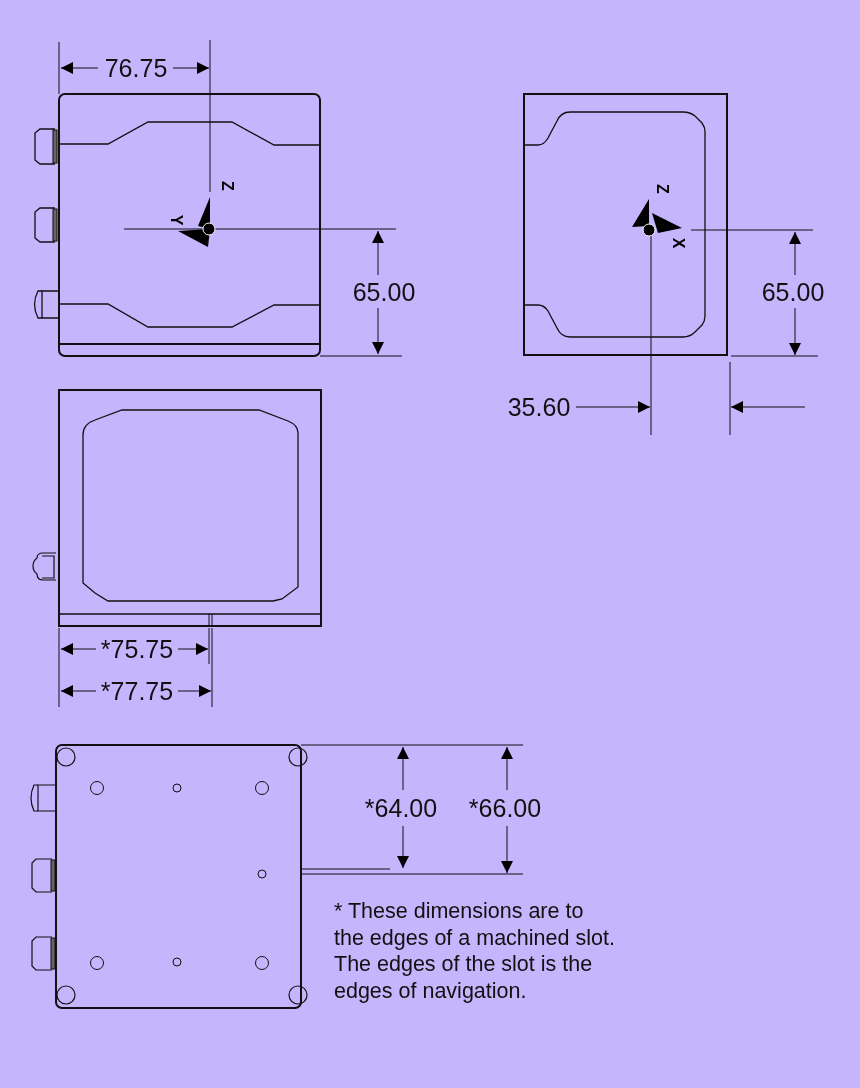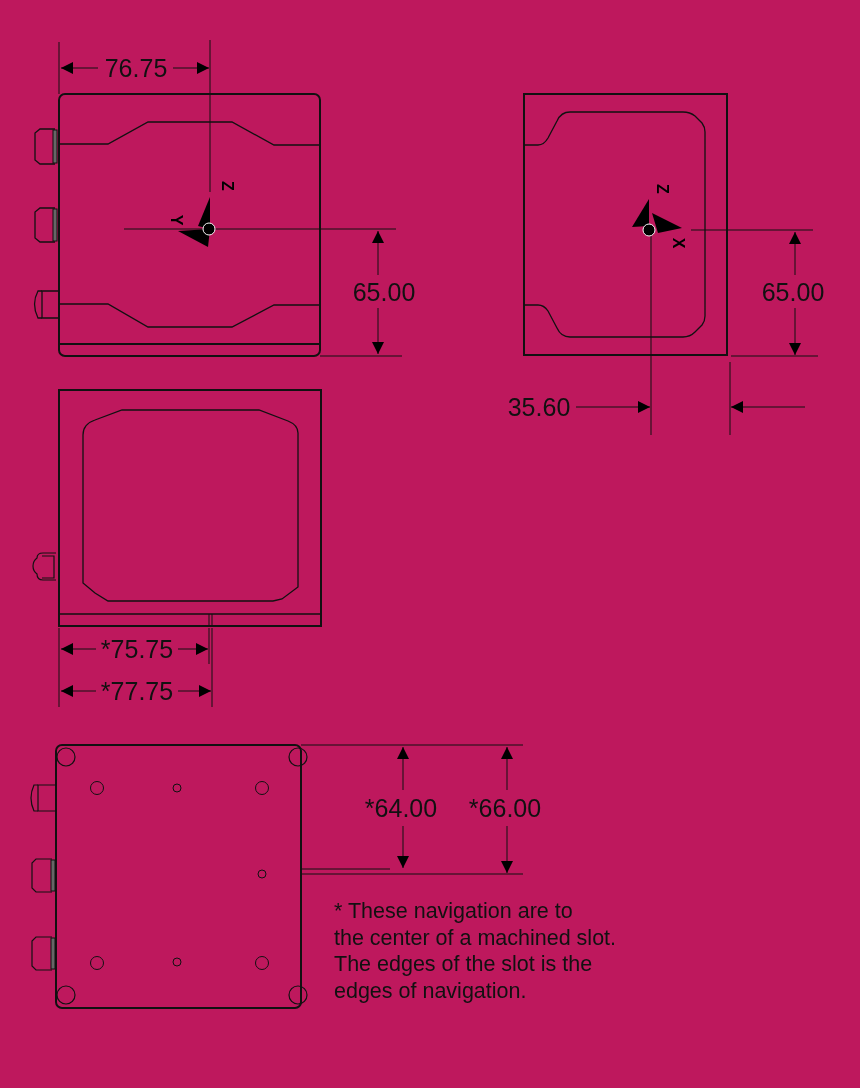--- a/index.html
+++ b/index.html
@@ -1,16 +1,16 @@
 <!DOCTYPE html>
 <html><head>
 <meta charset="utf-8">
 <style>
   html, body { margin: 0; padding: 0; background: #f7f7f7; }
-  #canvas { position: relative; width: 860px; height: 1088px; background: #be185d; overflow: hidden; }
+  #canvas { position: relative; width: 860px; height: 1088px; background: #c4b5fd; overflow: hidden; }
   svg { position: absolute; left: 0; top: 0; }
   .dim { font-family: "Liberation Sans", sans-serif; font-size: 25px; fill: #111; }
   .axis { font-family: "Liberation Sans", sans-serif; font-size: 16px; font-weight: bold; fill: #000; }
   .note { position: absolute; left: 334px; top: 898px; font-family: "Liberation Sans", sans-serif; font-size: 21.5px; line-height: 26.5px; color: #111; }
   .note div { white-space: nowrap; }
 </style>
 </head>
 <body>
 
 <div id="canvas">
@@ -163,18 +163,18 @@
     <text class="dim" x="401" y="817" text-anchor="middle">*64.00</text>
   </g>
   <g>
     <line x1="507" y1="790" x2="507" y2="747" stroke="#111" stroke-width="1" marker-end="url(#arr)"></line>
     <line x1="507" y1="826" x2="507" y2="873" stroke="#111" stroke-width="1" marker-end="url(#arr)"></line>
     <text class="dim" x="505" y="817" text-anchor="middle">*66.00</text>
   </g>
 </svg>
 
 <div class="note">
-  <div>* These navigation are to</div>
-  <div>the center of a machined slot.</div>
+  <div>* These dimensions are to</div>
+  <div>the edges of a machined slot.</div>
   <div>The edges of the slot is the</div>
   <div>edges of navigation.</div>
 </div>
 </div>
 
 </body></html>

